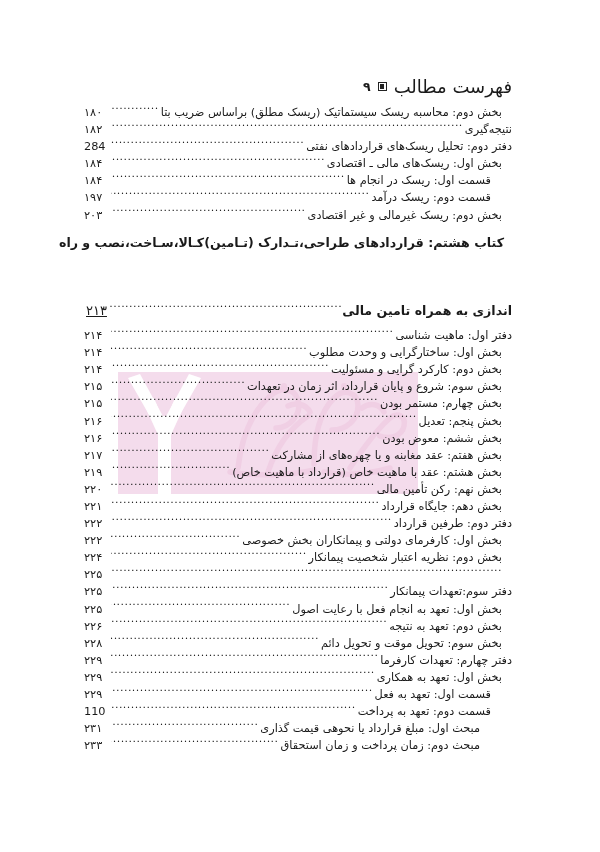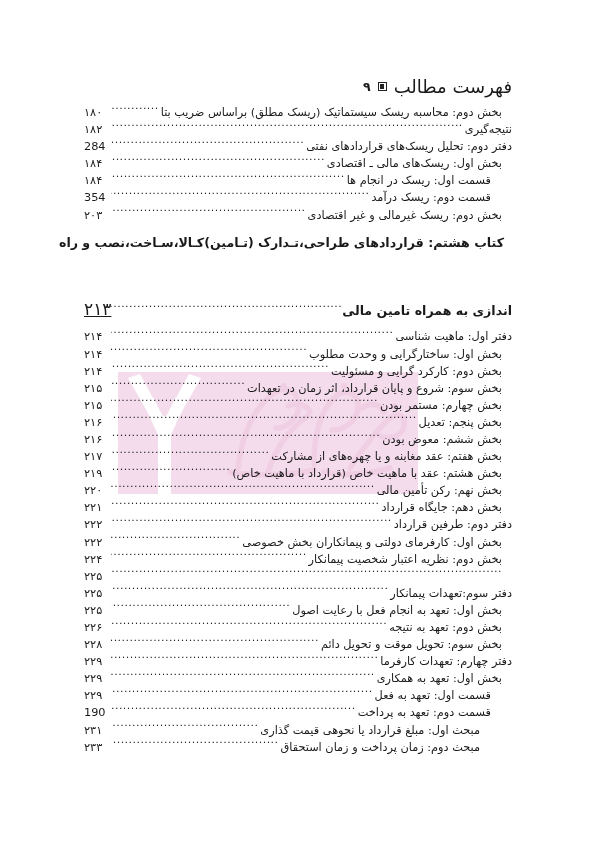--- a/index.html
+++ b/index.html
@@ -167,23 +167,23 @@
     color: #262626;
     position: absolute;
     right: 0; left: 0; bottom: 0.16em;
     white-space: nowrap;
     overflow: hidden;
     text-align: right;
   }
   .book-heading .bh-line2 .folio {
     flex: 0 0 auto;
     font-weight: normal;
-    font-size: 17px;
+    font-size: 13px;
     min-width: 25px;
-    text-align: right;
+    text-align: center;
     text-decoration: underline;
   }
 </style>
 </head>
 <body>
 
 <div id="page">
 
   <div id="watermark">
     <svg viewBox="0 0 300 122" xmlns="http://www.w3.org/2000/svg">
@@ -245,21 +245,21 @@
           <span class="folio">۱۸۴</span>
         </div>
         <div class="toc-row lvl-2">
           <span class="label">قسمت اول: ریسک در انجام ها</span>
           <span class="leader"></span>
           <span class="folio">۱۸۴</span>
         </div>
         <div class="toc-row lvl-2">
           <span class="label">قسمت دوم: ریسک درآمد</span>
           <span class="leader"></span>
-          <span class="folio">354</span>
+          <span class="folio">۱۹۷</span>
         </div>
         <div class="toc-row lvl-1">
           <span class="label">بخش دوم: ریسک غیرمالی و غیر اقتصادی</span>
           <span class="leader"></span>
           <span class="folio">۲۰۳</span>
         </div>
       </div>
 
     <div class="book-heading">
       <div class="bh-line1">
@@ -381,21 +381,21 @@
           <span class="folio">۲۲۹</span>
         </div>
         <div class="toc-row lvl-2">
           <span class="label">قسمت اول: تعهد به فعل</span>
           <span class="leader"></span>
           <span class="folio">۲۲۹</span>
         </div>
         <div class="toc-row lvl-2">
           <span class="label">قسمت دوم: تعهد به پرداخت</span>
           <span class="leader"></span>
-          <span class="folio">190</span>
+          <span class="folio">110</span>
         </div>
         <div class="toc-row lvl-3">
           <span class="label">مبحث اول: مبلغ قرارداد یا نحوهی قیمت گذاری</span>
           <span class="leader"></span>
           <span class="folio">۲۳۱</span>
         </div>
         <div class="toc-row lvl-3">
           <span class="label">مبحث دوم: زمان پرداخت و زمان استحقاق</span>
           <span class="leader"></span>
           <span class="folio">۲۳۳</span>

